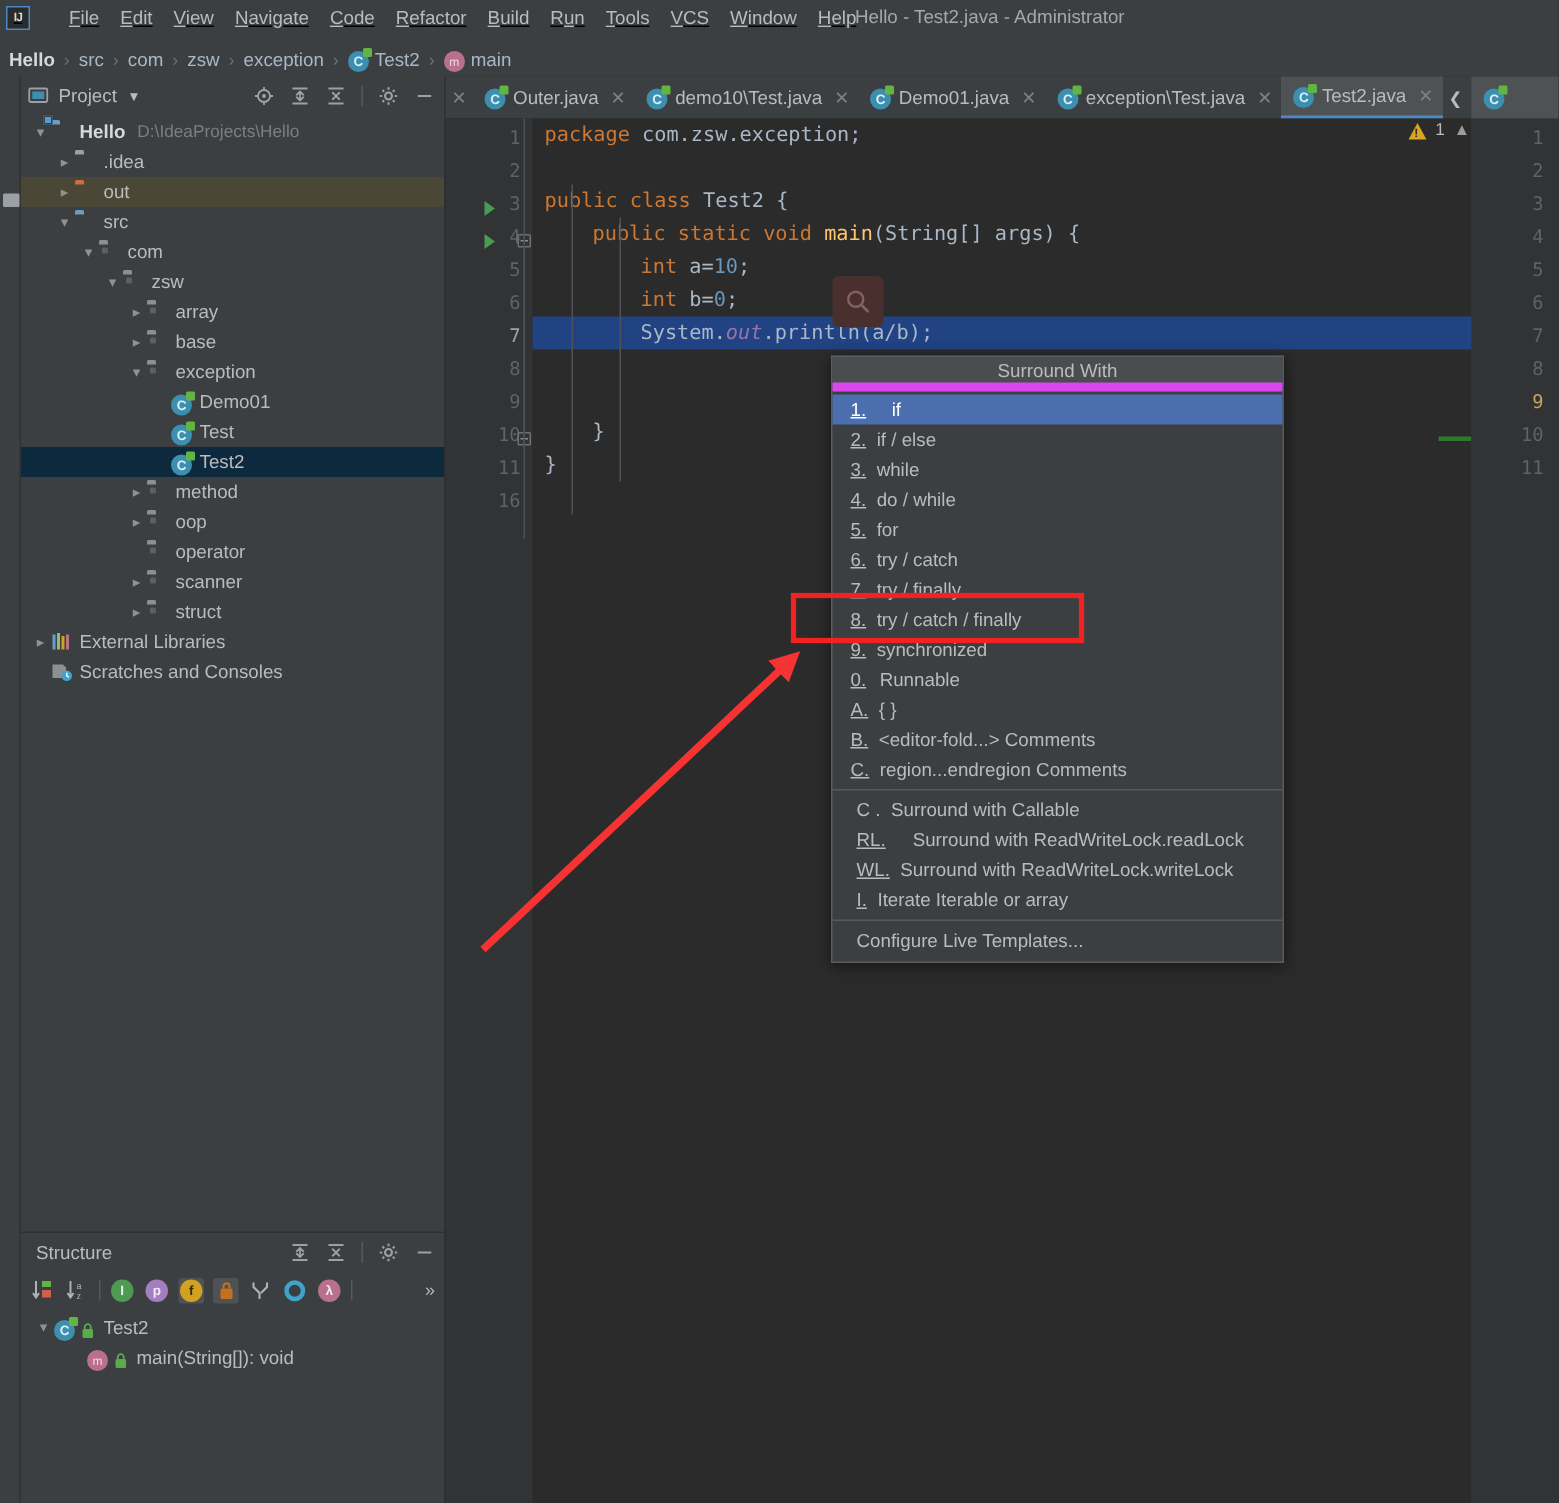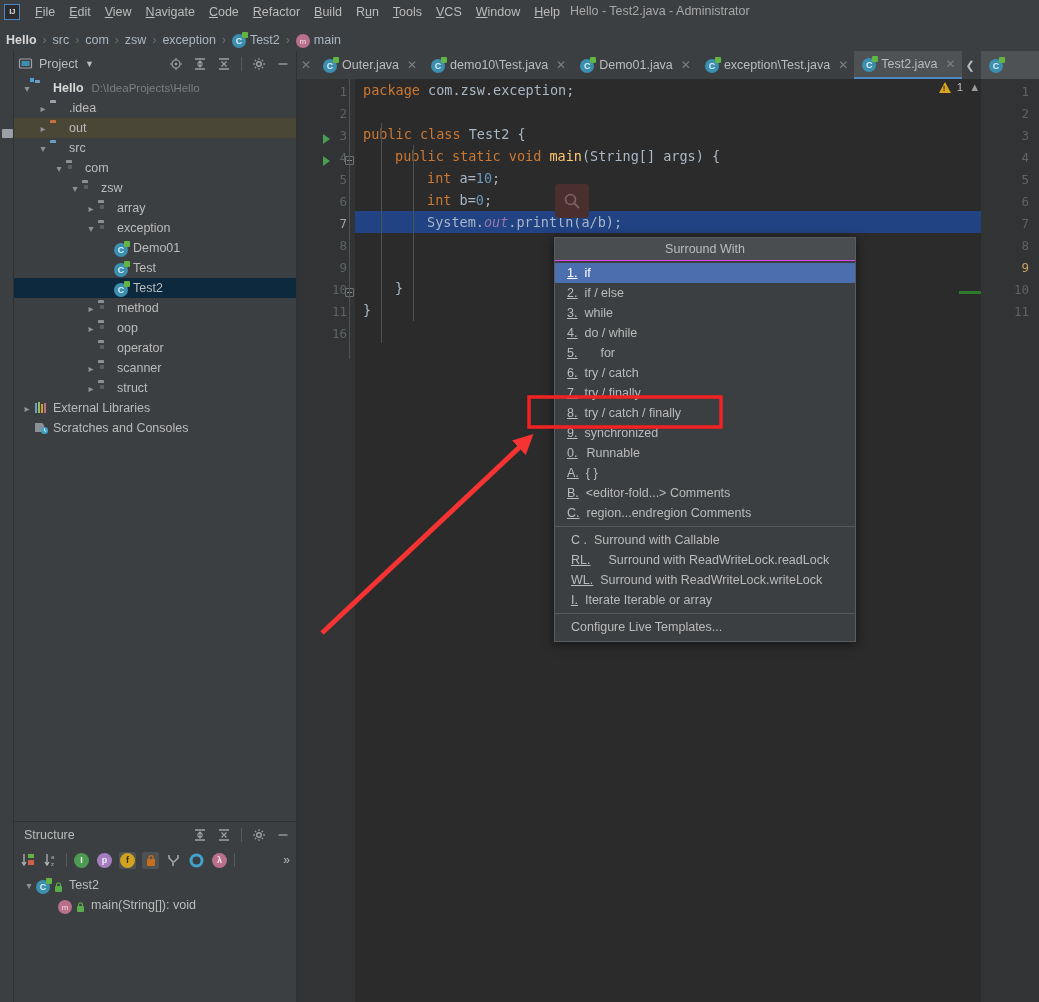--- a/index.html
+++ b/index.html
@@ -8,21 +8,21 @@
     background: #3c3f41;
     font-family: "Liberation Sans", sans-serif;
     overflow: hidden;
     -webkit-font-smoothing: antialiased;
   }
   #app { position: relative; width: 1039px; height: 1002px; background: #3c3f41; }
 
   
   .titlebar {
     position: absolute; left: 0; top: 0; width: 1039px; height: 23px;
-    background: #3c3f41; display: flex; align-items: center;
+    background: #3c3f41; display: flex; align-items: center; text-decoration: underline;
   }
   .ij-logo {
     width: 16px; height: 16px; margin-left: 4px; margin-right: 8px;
     border: 1px solid #4a88c7; background: #2b2b2b;
     color: #d6d6d6; font-size: 8px; font-weight: bold;
     display: flex; align-items: center; justify-content: center;
     letter-spacing: -0.5px; flex: none;
   }
   .menu-item {
     font-size: 12.5px; color: #bbbbbb; padding: 2px 7px; white-space: nowrap; cursor: default;
@@ -175,21 +175,21 @@
   .search-ghost svg { opacity: .55; }
 
   
   .popup {
     position: absolute; left: 554px; top: 237px; width: 302px;
     background: #3c3f41; border: 1px solid #5a5d5f;
     box-shadow: 0 2px 10px rgba(0,0,0,.55); z-index: 30;
   }
   .popup-title {
     height: 23px; display:flex; align-items:center; justify-content:center;
-    font-size: 12.5px; color: #bbbbbb; background: #4a4d4f; border-bottom: 1px solid #d946ef;
+    font-size: 12.5px; color: #bbbbbb; background: #4a4d4f; border-bottom: 6px solid #d946ef;
   }
   .popup-list { padding: 2px 0 0 0; }
   .pitem {
     height: 20px; display:flex; align-items:center; padding-left: 12px;
     font-size: 12.5px; color: #bbbbbb; white-space: nowrap; cursor: default;
   }
   .pitem.sel { background: #4b6eaf; color: #ffffff; }
   .mn { text-decoration: underline; margin-right: 4px; }
   .mn.nound { text-decoration: none; }
   .psep { height:1px; background:#555a5c; margin: 3px 0; }
@@ -198,21 +198,21 @@
   
   .anno { position:absolute; left:0; top:0; width:1039px; height:1002px; pointer-events:none; z-index:60; }
 </style>
 </head>
 <body>
 
 <div id="app">
 
   <div class="titlebar">
     <div class="ij-logo">IJ</div>
-    <div id="menu-items" style="display:flex;align-items:center;">
+    <div id="menu-items" style="display:flex;align-items:center;margin-left:11px;">
         <div class="menu-item"><u>F</u>ile</div>
         <div class="menu-item"><u>E</u>dit</div>
         <div class="menu-item"><u>V</u>iew</div>
         <div class="menu-item"><u>N</u>avigate</div>
         <div class="menu-item"><u>C</u>ode</div>
         <div class="menu-item"><u>R</u>efactor</div>
         <div class="menu-item"><u>B</u>uild</div>
         <div class="menu-item">R<u>u</u>n</div>
         <div class="menu-item"><u>T</u>ools</div>
         <div class="menu-item"><u>V</u>CS</div>
@@ -340,20 +340,25 @@
         </div>
         <div class="tree-row" style="padding-left: 54px;">
           <span class="arrow open"></span>
           <span class="ic"><span class="folder pkg"></span></span>
           <span class="node-label">zsw</span>
         </div>
         <div class="tree-row" style="padding-left: 70px;">
           <span class="arrow closed"></span>
           <span class="ic"><span class="folder pkg"></span></span>
           <span class="node-label">array</span>
+        </div>
+        <div class="tree-row" style="padding-left: 70px;">
+          <span class="arrow closed"></span>
+          <span class="ic"><span class="folder pkg"></span></span>
+          <span class="node-label">base</span>
         </div>
         <div class="tree-row" style="padding-left: 70px;">
           <span class="arrow open"></span>
           <span class="ic"><span class="folder pkg"></span></span>
           <span class="node-label">exception</span>
         </div>
         <div class="tree-row" style="padding-left: 86px;">
           <span class="arrow"></span>
           <span class="ic"><span class="cls-ico">C</span></span>
           <span class="node-label">Demo01</span>
@@ -631,37 +636,37 @@
       <circle cx="8.5" cy="8.5" r="5" fill="none" stroke="#b08b8b" stroke-width="1.6"></circle>
       <path d="M12.3 12.3L17 17" stroke="#b08b8b" stroke-width="1.8"></path>
     </svg>
   </div>
 
   <div class="popup">
     <div class="popup-title">Surround With</div>
     <div class="popup-list" id="popup-items">
         <div class="pitem sel">
           <span class="mn">1.</span>
-          <span style="margin-left: 3px;">if</span>
+          <span style="margin-left: 13px;">if</span>
         </div>
         <div class="pitem">
           <span class="mn">2.</span>
           <span style="margin-left: 3px;">if / else</span>
         </div>
         <div class="pitem">
           <span class="mn">3.</span>
           <span style="margin-left: 3px;">while</span>
         </div>
         <div class="pitem">
           <span class="mn">4.</span>
           <span style="margin-left: 3px;">do / while</span>
         </div>
         <div class="pitem">
           <span class="mn">5.</span>
-          <span style="margin-left: 19px;">for</span>
+          <span style="margin-left: 3px;">for</span>
         </div>
         <div class="pitem">
           <span class="mn">6.</span>
           <span style="margin-left: 3px;">try / catch</span>
         </div>
         <div class="pitem">
           <span class="mn">7.</span>
           <span style="margin-left: 3px;">try / finally</span>
         </div>
         <div class="pitem">

